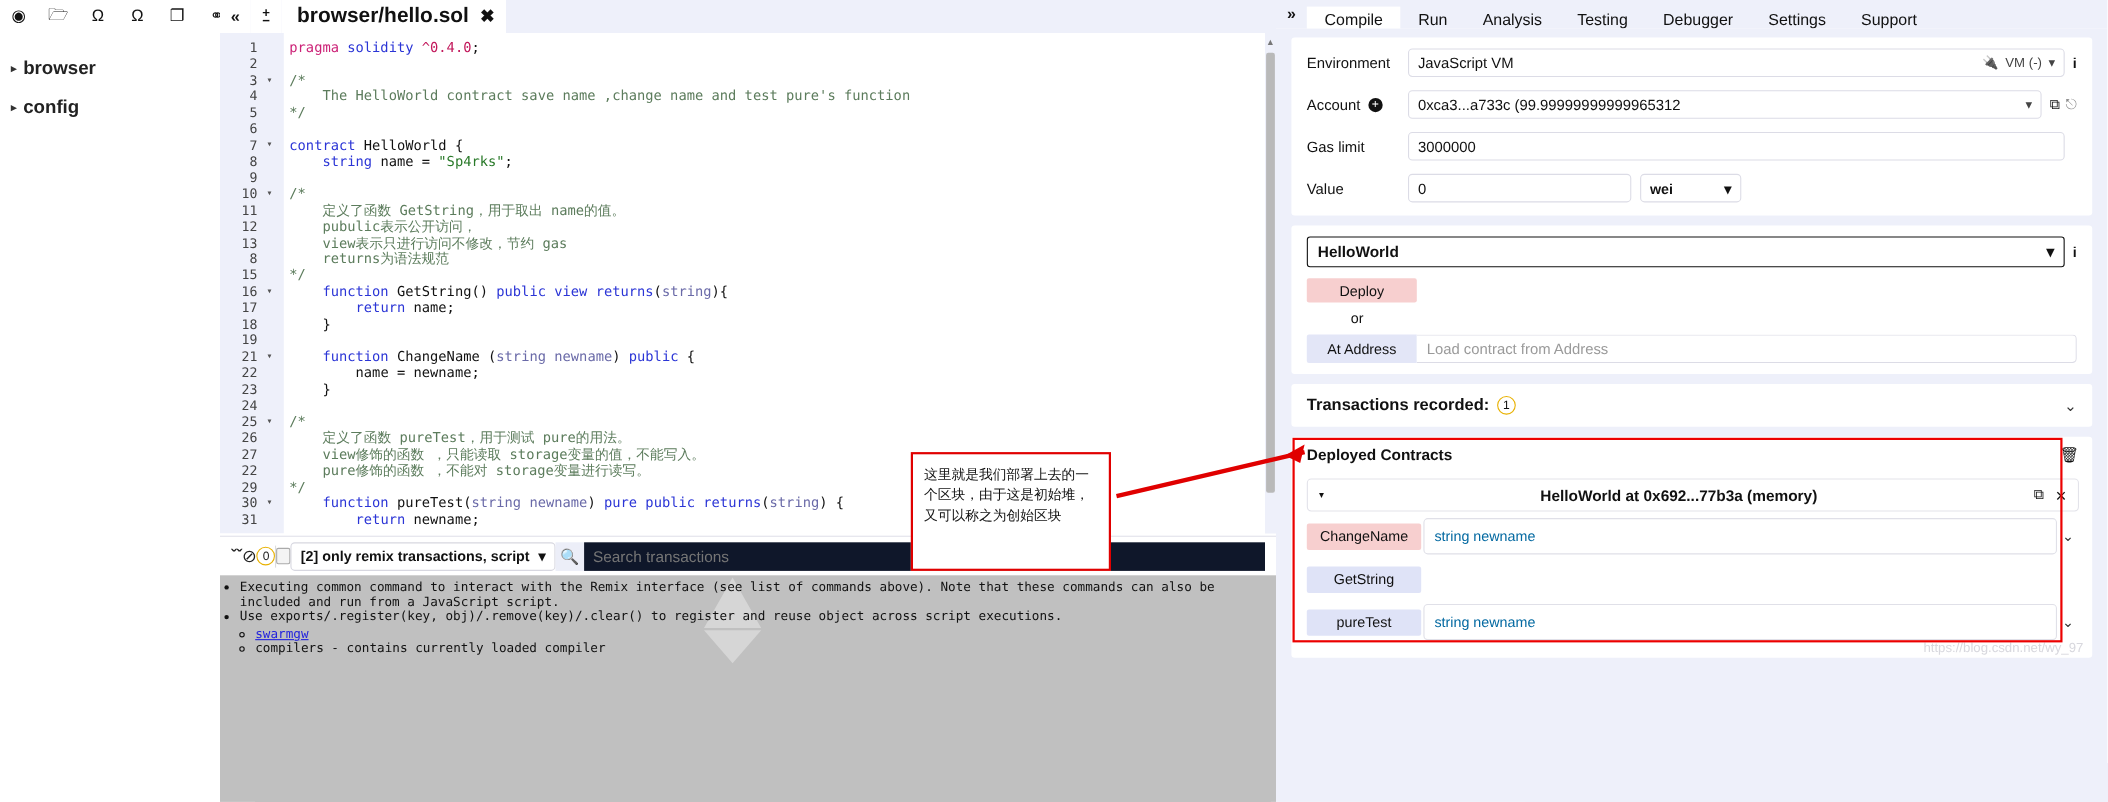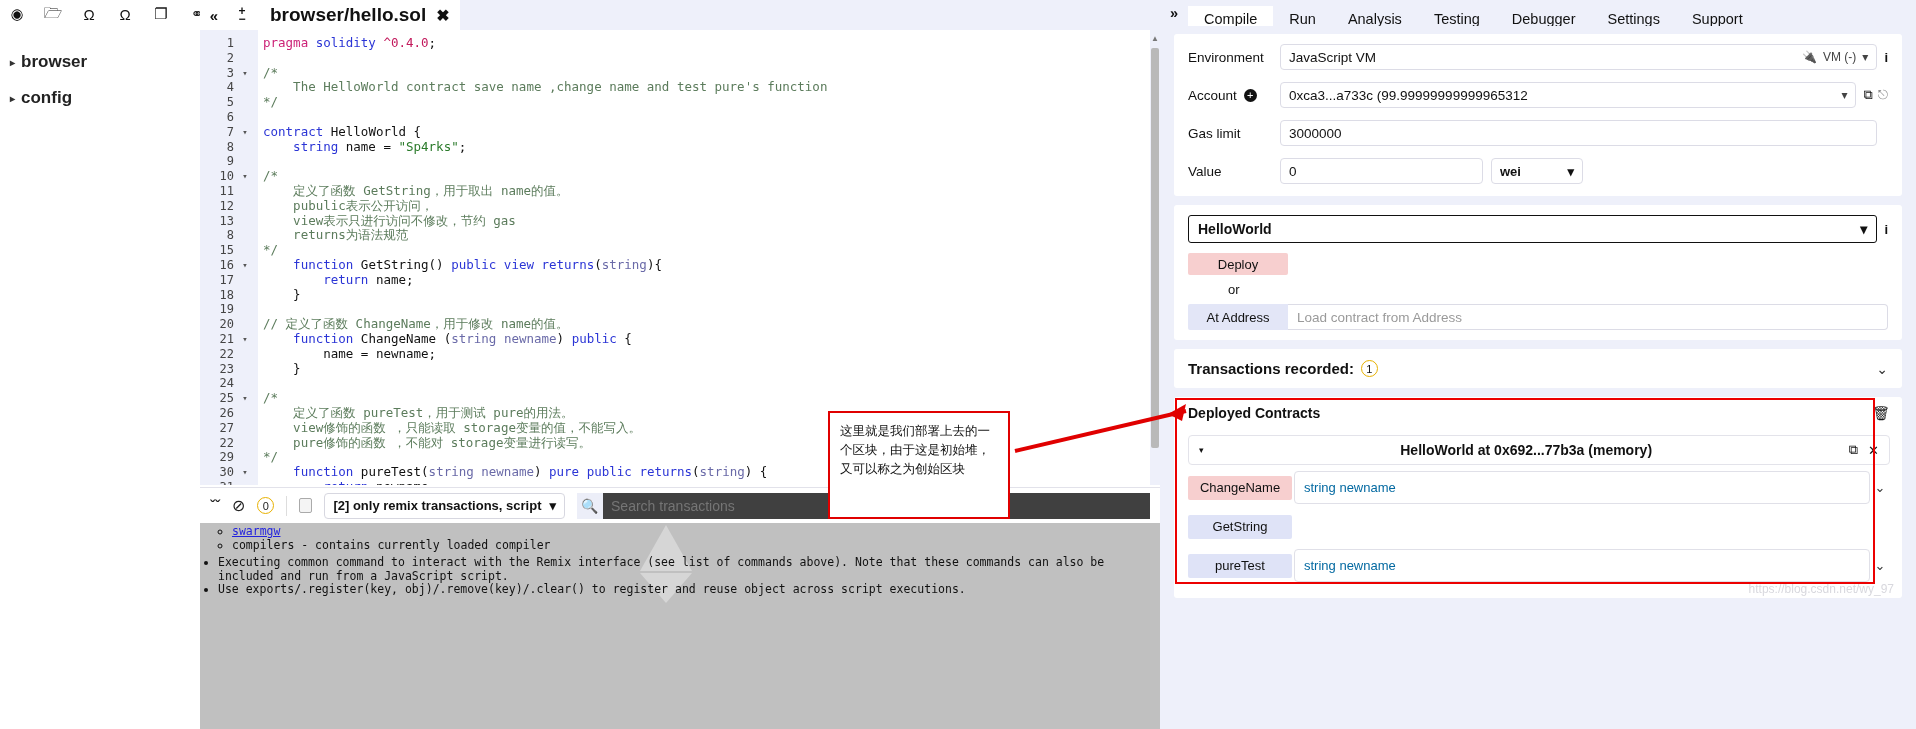--- a/index.html
+++ b/index.html
@@ -92,21 +92,21 @@
     position: absolute; top: 18px; left: 1px; width: 8px; height: 400px;
     background: #b9b9b9; border-radius: 2px;
   }
   .ed-scroll .up {
     position: absolute; top: 4px; left: 1px; font-size: 8px; color: #777;
   }
 
   
   .term-bar {
     position: absolute; left: 200px; top: 487px; width: 960px; height: 36px;
-    background: #fff; display: flex; align-items: center; gap: 12px;
+    background: #fff; display: flex; align-items: center; 
     padding: 0 10px; border-top: 1px solid #e2e2ea;
   }
   .term-bar .chev { font-size: 15px; color: #222; cursor: pointer; font-weight: bold;}
   .term-bar .ban { font-size: 16px; color: #222; cursor: pointer; }
   .badge-o {
     display: inline-flex; align-items: center; justify-content: center;
     width: 17px; height: 17px; border-radius: 50%;
     border: 1px solid #e8b100; color: #222; font-size: 11px;
   }
   .sep { width: 1px; height: 20px; background: #ddd; }
@@ -117,21 +117,21 @@
     font-weight: bold; font-size: 13px; color: #111; cursor: pointer;
     background:#fff;
   }
   .search-wrap { display: flex; align-items: center; flex: 1; }
   .search-ico {
     width: 26px; height: 26px; display: flex; align-items: center;
     justify-content: center; background: #eceef8; color: #333; font-size: 14px;
   }
   .search-in {
     flex: 1; height: 26px; border: none; outline: none; font-size: 14px;
-    color: #8a8a8a; padding-left: 8px; background: #404040;
+    color: #8a8a8a; padding-left: 8px; background: #0f172a;
   }
 
   .term-body {
     position: absolute; left: 200px; top: 523px; width: 960px; bottom: 0;
     background: #c0c0c0; overflow: hidden;
     font-family: "DejaVu Sans Mono", monospace; font-size: 11.5px; color: #111;
   }
   .term-body ul { margin: 0; padding-left: 22px; }
   .term-body li { line-height: 13.5px; }
   .term-body .sub { list-style: circle; padding-left: 24px; }
@@ -321,21 +321,20 @@
         <div class="row"><span class="ln">10</span><span class="fold">▾</span><span class="ctext"><span class="cmt">/*</span></span></div>
         <div class="row"><span class="ln">11</span><span class="ctext"><span class="cmt">    定义了函数 GetString，用于取出 name的值。</span></span></div>
         <div class="row"><span class="ln">12</span><span class="ctext"><span class="cmt">    pubulic表示公开访问，</span></span></div>
         <div class="row"><span class="ln">13</span><span class="ctext"><span class="cmt">    view表示只进行访问不修改，节约 gas</span></span></div>
         <div class="row"><span class="ln">8</span><span class="ctext"><span class="cmt">    returns为语法规范</span></span></div>
         <div class="row"><span class="ln">15</span><span class="ctext"><span class="cmt">*/</span></span></div>
         <div class="row"><span class="ln">16</span><span class="fold">▾</span><span class="ctext">    <span class="fn">function</span> <span class="pl">GetString</span>() <span class="k">public</span> <span class="k">view</span> <span class="k">returns</span>(<span class="ty">string</span>){</span></div>
         <div class="row"><span class="ln">17</span><span class="ctext">        <span class="k">return</span> <span class="pl">name</span>;</span></div>
         <div class="row"><span class="ln">18</span><span class="ctext">    }</span></div>
         <div class="row"><span class="ln">19</span><span class="ctext"></span></div>
-        <div class="row"><span class="ln">20</span><span class="ctext"><span class="cmt">// 定义了函数 ChangeName，用于修改 name的值。</span></span></div>
         <div class="row"><span class="ln">21</span><span class="fold">▾</span><span class="ctext">    <span class="fn">function</span> <span class="pl">ChangeName</span> (<span class="ty">string</span> <span class="ty">newname</span>) <span class="k">public</span> {</span></div>
         <div class="row"><span class="ln">22</span><span class="ctext">        <span class="pl">name</span> = <span class="pl">newname</span>;</span></div>
         <div class="row"><span class="ln">23</span><span class="ctext">    }</span></div>
         <div class="row"><span class="ln">24</span><span class="ctext"></span></div>
         <div class="row"><span class="ln">25</span><span class="fold">▾</span><span class="ctext"><span class="cmt">/*</span></span></div>
         <div class="row"><span class="ln">26</span><span class="ctext"><span class="cmt">    定义了函数 pureTest，用于测试 pure的用法。</span></span></div>
         <div class="row"><span class="ln">27</span><span class="ctext"><span class="cmt">    view修饰的函数 ，只能读取 storage变量的值，不能写入。</span></span></div>
         <div class="row"><span class="ln">22</span><span class="ctext"><span class="cmt">    pure修饰的函数 ，不能对 storage变量进行读写。</span></span></div>
         <div class="row"><span class="ln">29</span><span class="ctext"><span class="cmt">*/</span></span></div>
         <div class="row"><span class="ln">30</span><span class="fold">▾</span><span class="ctext">    <span class="fn">function</span> <span class="pl">pureTest</span>(<span class="ty">string</span> <span class="ty">newname</span>) <span class="k">pure</span> <span class="k">public</span> <span class="k">returns</span>(<span class="ty">string</span>) {</span></div>
@@ -359,34 +358,34 @@
     </div>
     <div class="search-wrap">
       <span class="search-ico">🔍</span>
       <input class="search-in" placeholder="Search transactions" style="">
     </div>
   </div>
 
   <div class="term-body">
     <div class="eth-logo"></div>
     <div class="eth-logo2"></div>
+    <ul style="position:relative;z-index:2;padding-left:18px;margin-top:4px;">
+      <li>Executing common command to interact with the Remix interface (see list of commands above). Note that these commands can also be included and run from a JavaScript script.</li>
+      <li>Use exports/.register(key, obj)/.remove(key)/.clear() to register and reuse object across script executions.</li>
+    </ul>
     <ul style="position:relative;z-index:2;list-style:none;padding-left:10px;margin-top:2px;">
       <li style="list-style:none;">
         <ul class="sub" style="margin:0;padding-left:22px;">
           <li>
             <a href="#">swarmgw</a>
           </li>
           <li>compilers - contains currently loaded compiler</li>
         </ul>
       </li>
     </ul>
-    <ul style="position:relative;z-index:2;padding-left:18px;margin-top:4px;">
-      <li>Executing common command to interact with the Remix interface (see list of commands above). Note that these commands can also be included and run from a JavaScript script.</li>
-      <li>Use exports/.register(key, obj)/.remove(key)/.clear() to register and reuse object across script executions.</li>
-    </ul>
   </div>
 
   <div class="rtabs">
     <span class="dchev">»</span>
     <div class="rtab active">Compile</div>
     <div class="rtab">Run</div>
     <div class="rtab">Analysis</div>
     <div class="rtab">Testing</div>
     <div class="rtab">Debugger</div>
     <div class="rtab">Settings</div>

